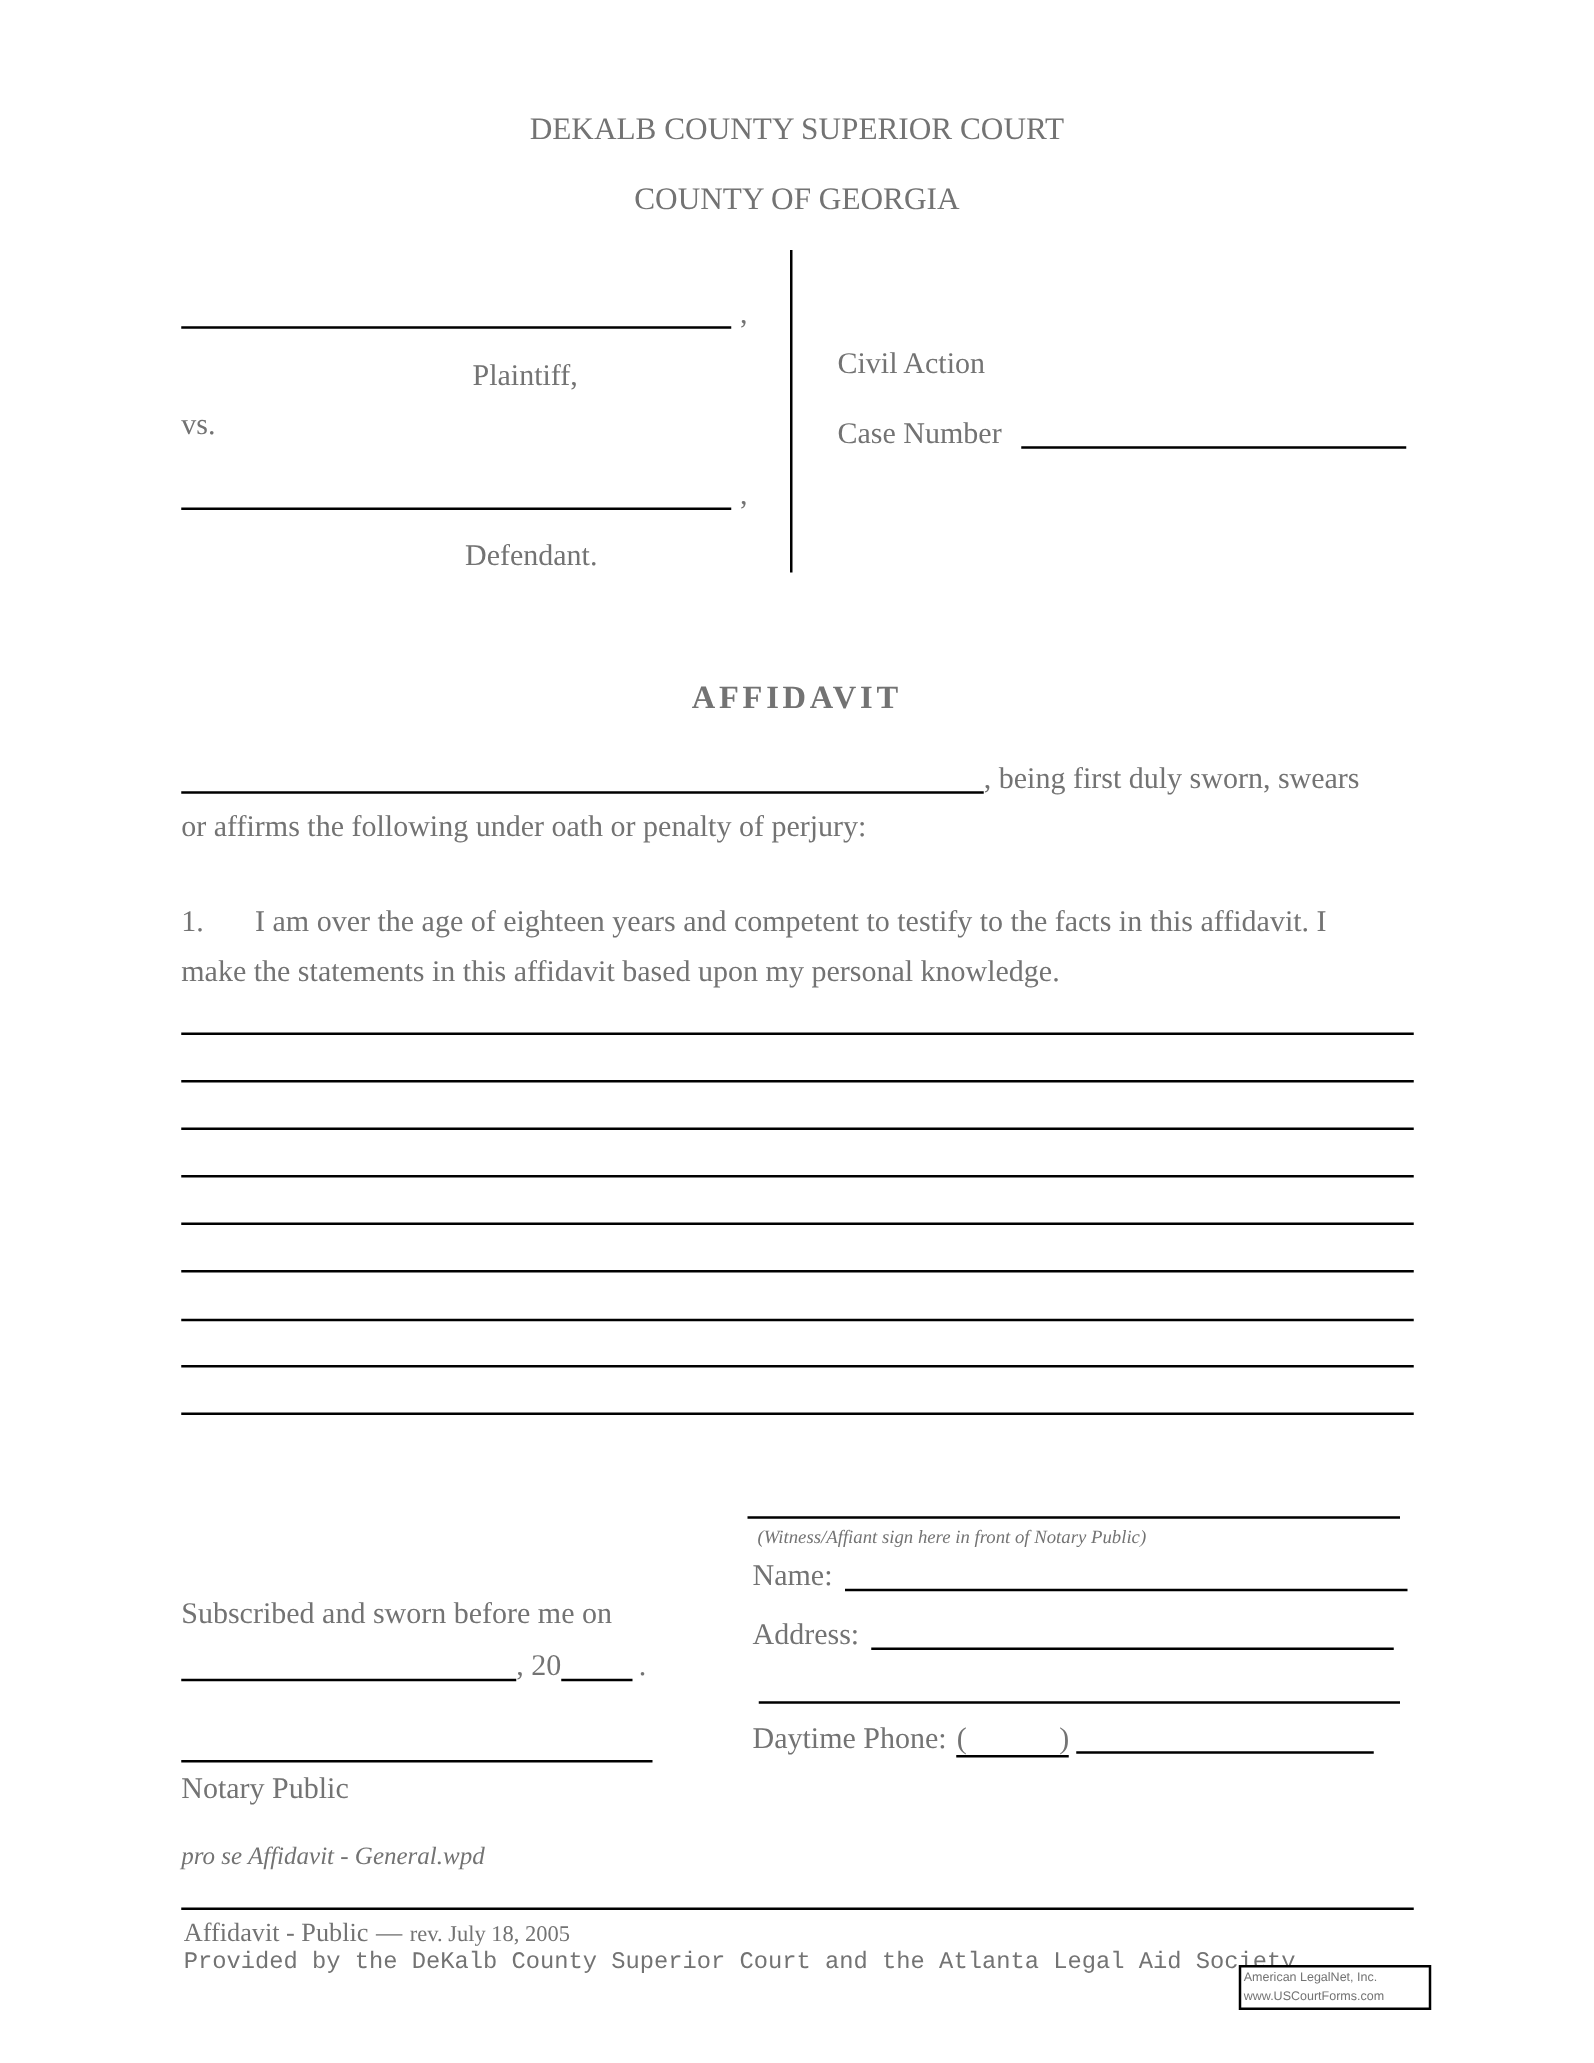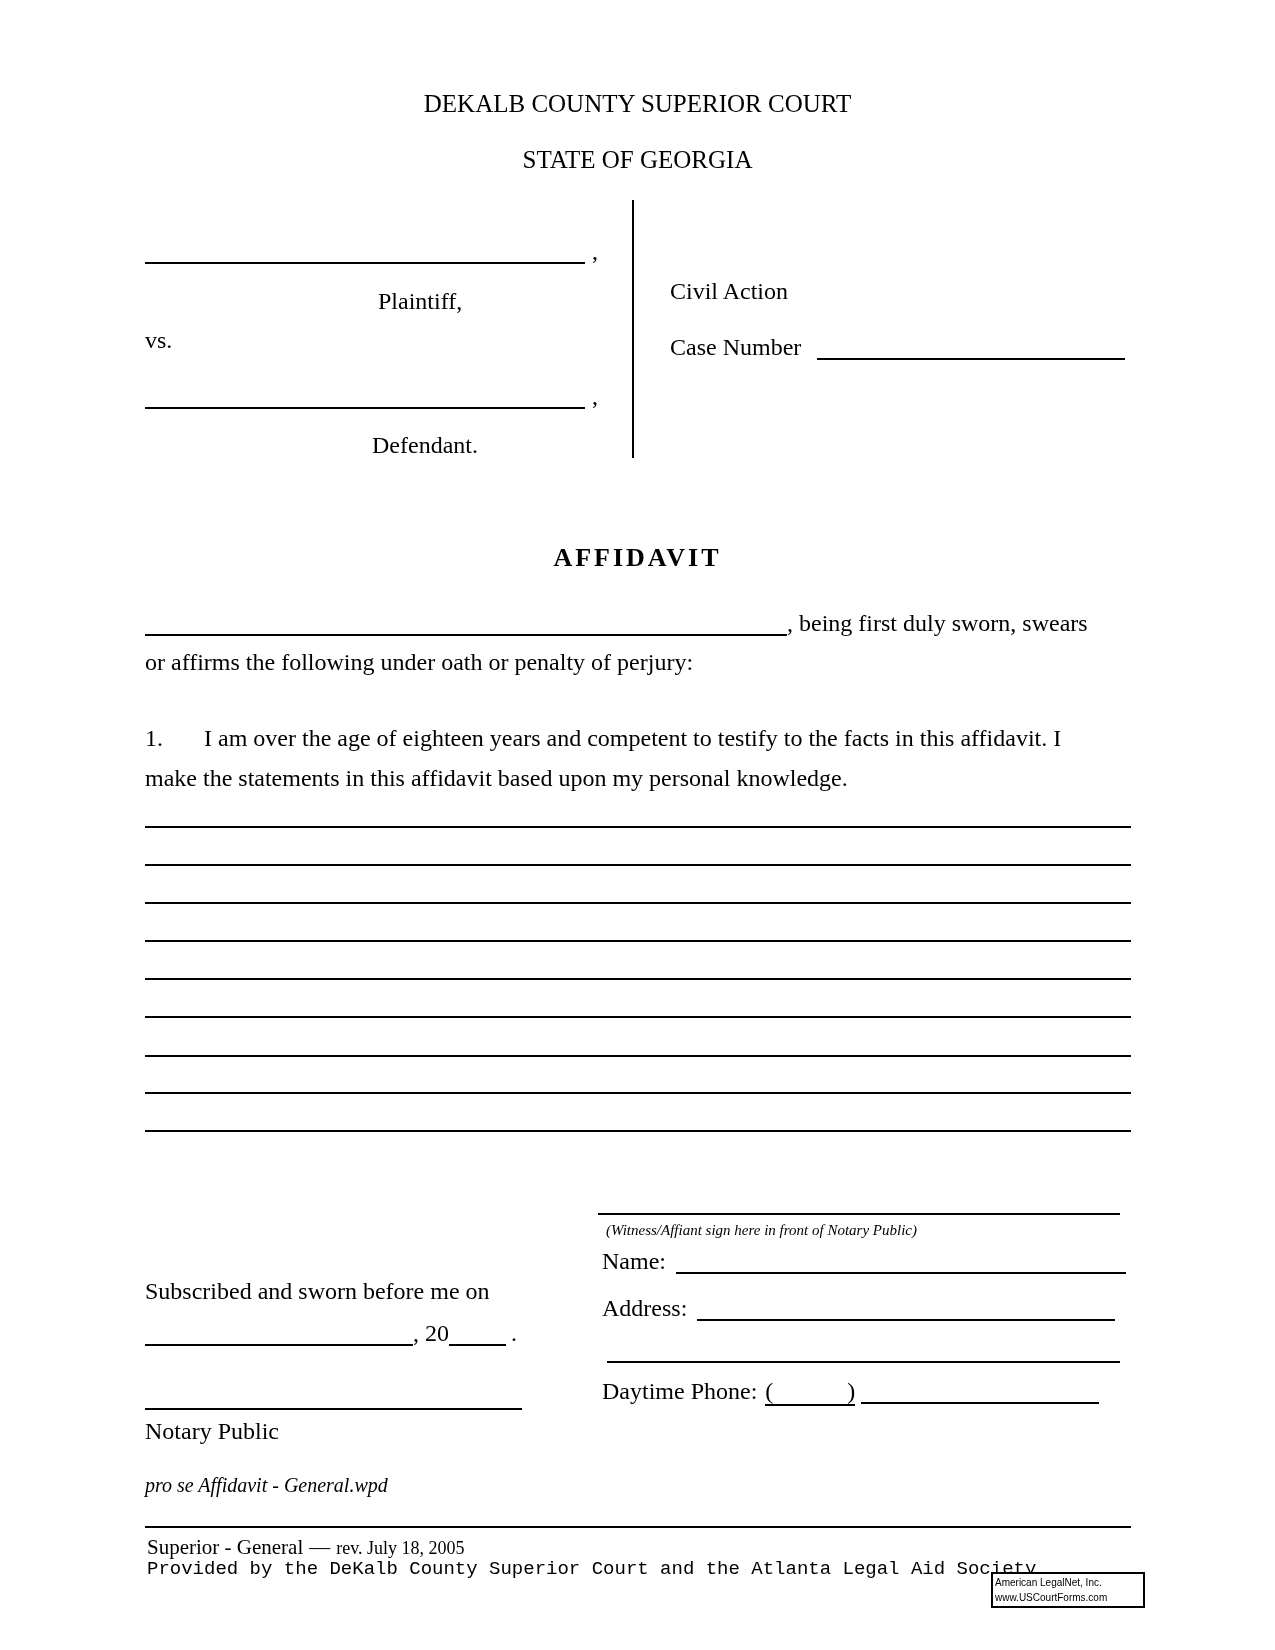--- a/index.html
+++ b/index.html
@@ -1,19 +1,19 @@
 <!DOCTYPE html>
 <html><head>
 <meta charset="utf-8">
 <style>
   html,body{margin:0;padding:0;background:#ffffff;}
   .page{
     position:relative;
     width:1275px;height:1650px;
-    background:#ffffff;color:#000000;
+    background:#ffffff;color:#737373;
     font-family:"Liberation Serif","DejaVu Serif",serif;
     font-size:24px;
     overflow:hidden;
     border-radius:19px;
   }
   .abs{position:absolute;white-space:nowrap;}
   .center{left:0;right:0;text-align:center;}
   .h1,.h2{font-size:25px;}
   .doc-title{font-size:26px;font-weight:bold;letter-spacing:3px;}
   
@@ -34,21 +34,21 @@
     font-size:10px;line-height:15px;
     padding:1px 2px;white-space:nowrap;overflow:hidden;
   }
 </style>
 </head>
 <body>
 
 <div class="page">
 
   <div class="abs center h1" style="top:90px">DEKALB COUNTY SUPERIOR COURT</div>
-  <div class="abs center h2" style="top:146px">STATE OF GEORGIA</div>
+  <div class="abs center h2" style="top:146px">COUNTY OF GEORGIA</div>
 
   <div class="abs" style="left:145px;top:238px">
     <span class="bl" style="width:440px"></span><span style="margin-left:7px">,</span>
   </div>
   <div class="abs" style="left:378px;top:288px">Plaintiff,</div>
   <div class="abs" style="left:145px;top:327px">vs.</div>
   <div class="abs" style="left:145px;top:383px">
     <span class="bl" style="width:440px"></span><span style="margin-left:7px">,</span>
   </div>
   <div class="abs" style="left:372px;top:432px">Defendant.</div>
@@ -102,21 +102,21 @@
     <span class="bl" style="width:268px"></span><span>, 20</span><span class="bl" style="width:57px"></span><span style="margin-left:5px">.</span>
   </div>
   <div class="abs" style="left:145px;top:1408px;width:377px;height:0;border-top:2px solid #000"></div>
   <div class="abs" style="left:145px;top:1418px">Notary Public</div>
 
   <div class="abs small-italic" style="left:145px;top:1474px">pro se Affidavit - General.wpd</div>
 
   <div class="abs" style="left:145px;top:1526px;width:986px;height:0;border-top:2px solid #000"></div>
 
   <div class="abs" style="left:147px;top:1533px">
-    <span class="f1a">Superior - General</span>
+    <span class="f1a">Affidavit - Public</span>
     <span class="f1a">—</span>
     <span class="f1b">rev. July 18, 2005</span>
   </div>
   <div class="abs f2" style="left:147px;top:1558px">Provided by the DeKalb County Superior Court and the Atlanta Legal Aid Society</div>
 
   <div class="legalnet">
     <div>American LegalNet, Inc.</div>
     <div>www.USCourtForms.com</div>
   </div>
 

